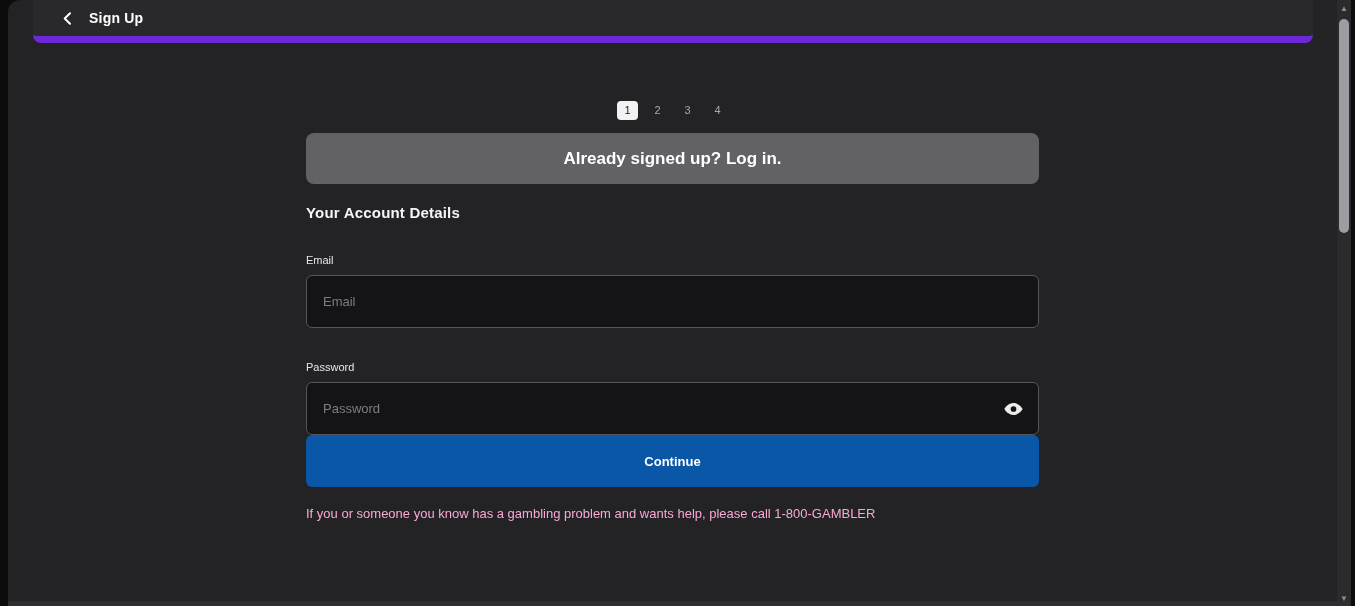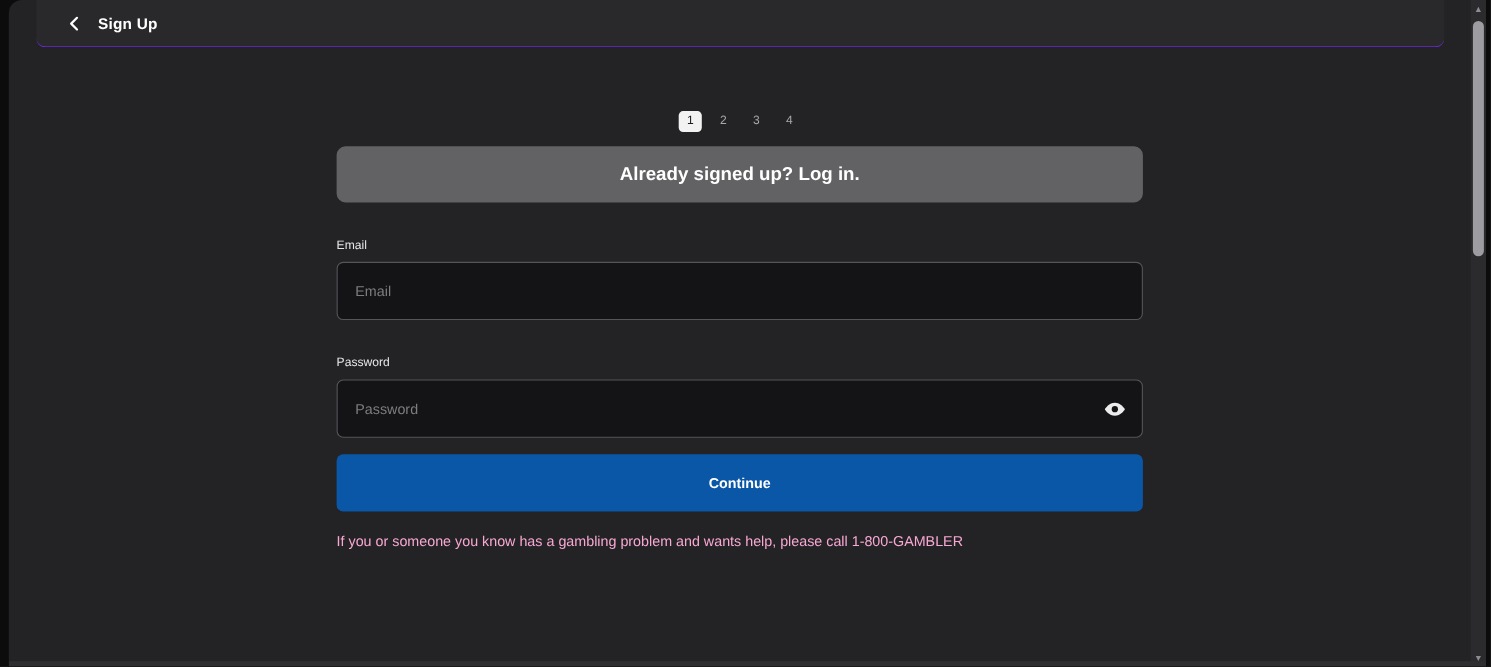--- a/index.html
+++ b/index.html
@@ -20,21 +20,21 @@
     content: ""; position: absolute; left: 0; right: 0; bottom: 0; height: 5px;
     background: #2e2e30;
   }
   
   .header {
     position: absolute;
     left: 25px; top: 0; right: 38px;
     height: 43px;
     background: #29292b;
     border-radius: 0 0 8px 8px;
-    border-bottom: 1px solid #6d28d9;
+    border-bottom: 7px solid #6d28d9;
     display: flex; align-items: center;
     padding-left: 22px;
   }
   .back-btn {
     background: transparent; border: none; cursor: pointer;
     width: 24px; height: 24px;
     display: flex; align-items: center; justify-content: center;
     padding: 0;
   }
   .header h1 {
@@ -95,21 +95,20 @@
   .eye-btn {
     position: absolute; right: 14px; top: 50%;
     transform: translateY(-50%);
     width: 24px; height: 24px;
     display: flex; align-items: center; justify-content: center;
     cursor: pointer;
   }
   
   .continue-btn {
     display: block; width: 100%; height: 52px;
-    margin-top: 15px;
     background: #0a57a8; border: none; border-radius: 6px;
     color: #ffffff; font-size: 13px; font-weight: bold;
     font-family: inherit; cursor: pointer;
   }
   
   .disclaimer {
     margin-top: 19px;
     color: #f9a8d4; font-size: 13px;
   }
   
@@ -153,20 +152,21 @@
 
       <div class="stepper">
         <span class="step active">1</span>
         <span class="step">2</span>
         <span class="step">3</span>
         <span class="step">4</span>
       </div>
 
       <button class="login-banner">Already signed up? Log in.</button>
 
+      <h2 class="section-heading">Your Account Details</h2>
 
       <label class="field-label">Email</label>
       <input class="text-input" type="text" placeholder="Email" style="">
 
       <label class="field-label">Password</label>
       <div class="password-wrap">
         <input class="text-input" type="text" placeholder="Password" style="">
         <span class="eye-btn">
           <span style="display:flex;">
             <svg width="19" height="14" viewBox="0 0 24 16">

